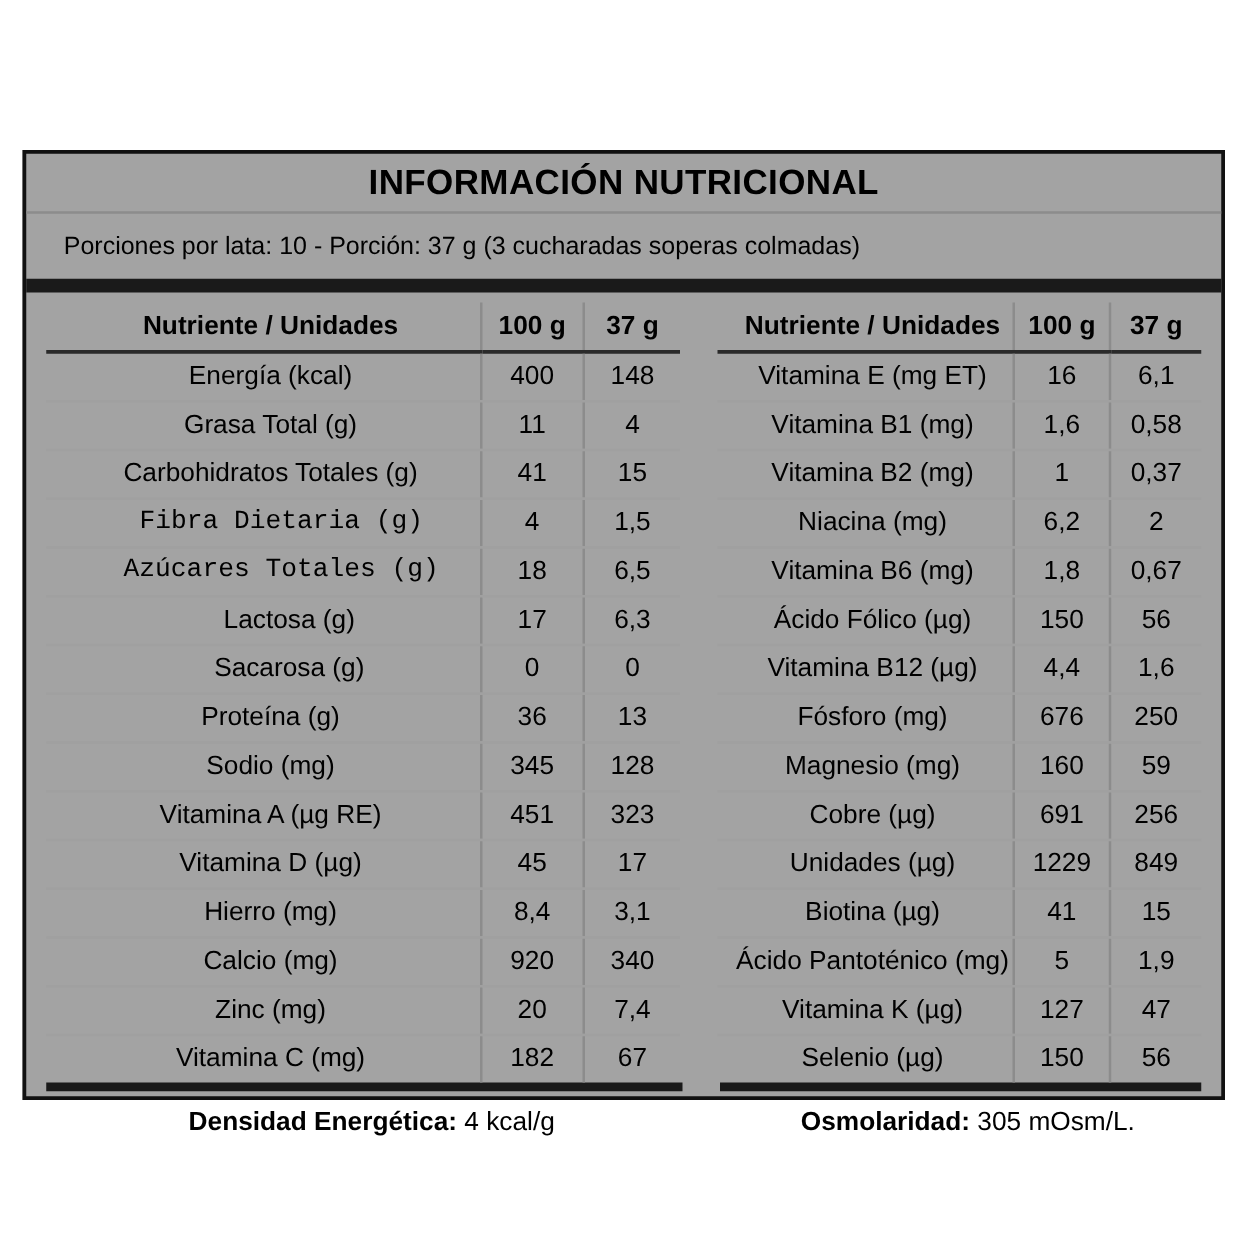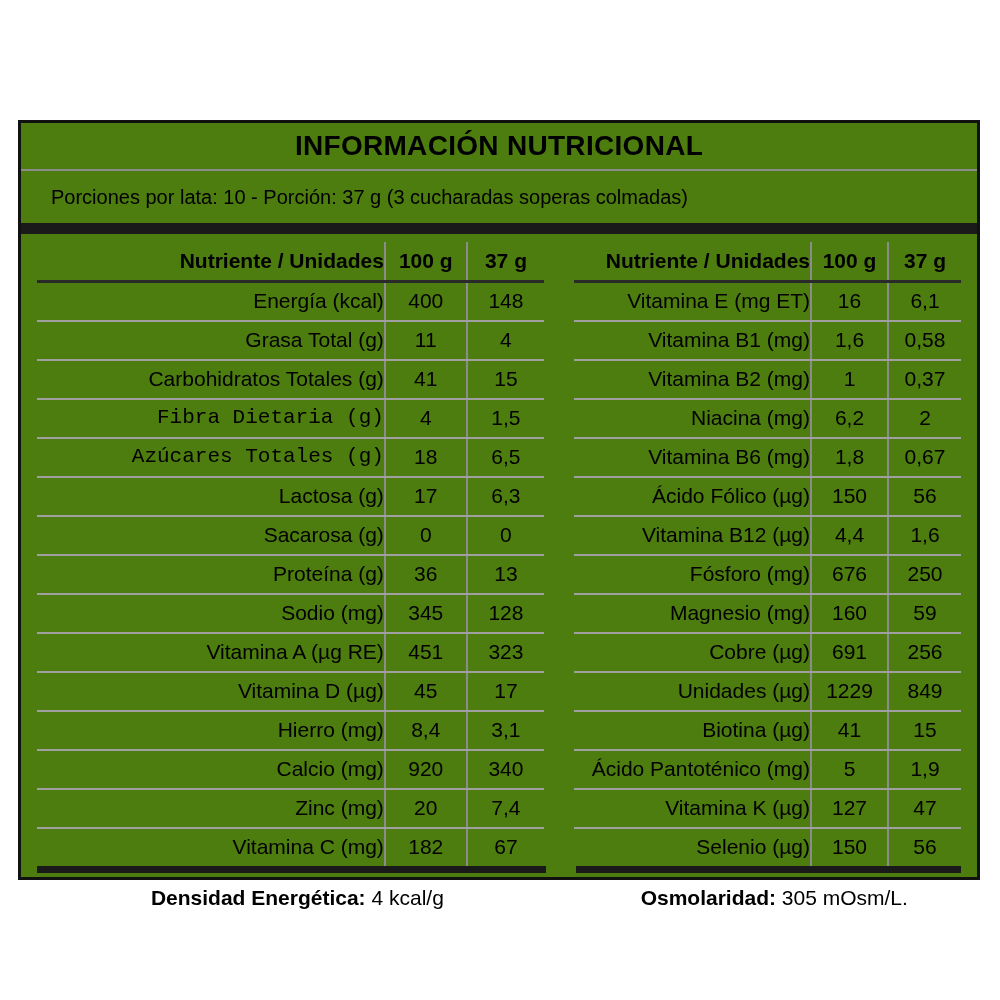--- a/index.html
+++ b/index.html
@@ -17,21 +17,21 @@
 
   
   #panel {
     position: absolute;
     left: 18px;
     top: 120px;
     width: 962px;
     height: 760px;
     border: 3px solid #111111;
     box-sizing: border-box;
-    background: #4d7c0f;
+    background: #a3a3a3;
   }
 
   
   .title-band {
     height: 46px;
     display: flex;
     align-items: center;
     justify-content: center;
     border-bottom: 2px solid #8c8c8c;
   }
@@ -92,21 +92,21 @@
   table.nut thead th {
     font-weight: bold;
     border-bottom: 3px solid #2a2a2a;
     height: 38px;
   }
   
   table.nut tbody tr:last-child td { border-bottom: none; }
 
   
   .c-name {
-    text-align: right;
+    text-align: center;
     padding-left: 12px !important;
   }
   .c-name.ind1 { padding-left: 29px !important; font-family: Liberation Mono, monospace; }
   .c-name.ind2 { padding-left: 42px !important; }
 
   
   .c-val {
     text-align: center;
     border-left: 2px solid #8c8c8c;
   }

